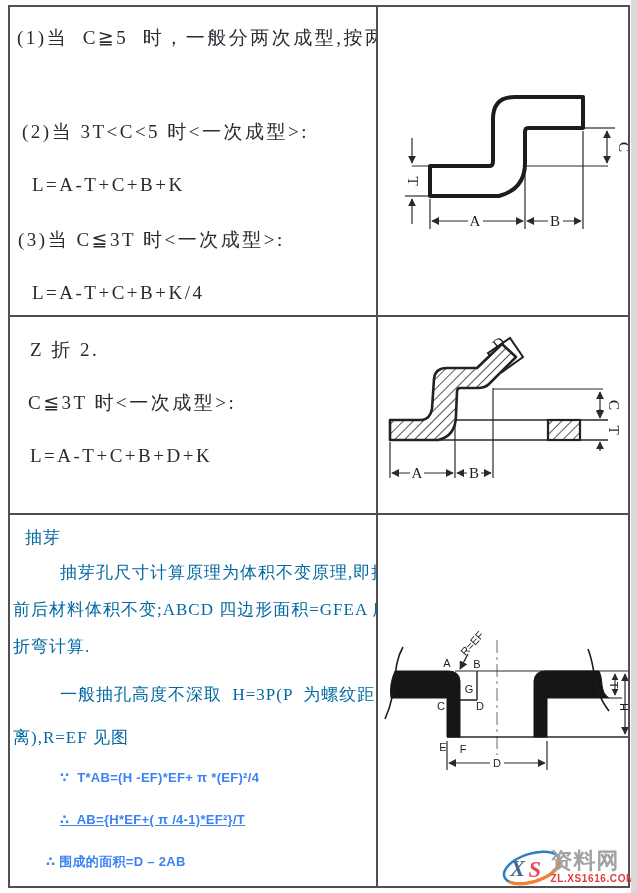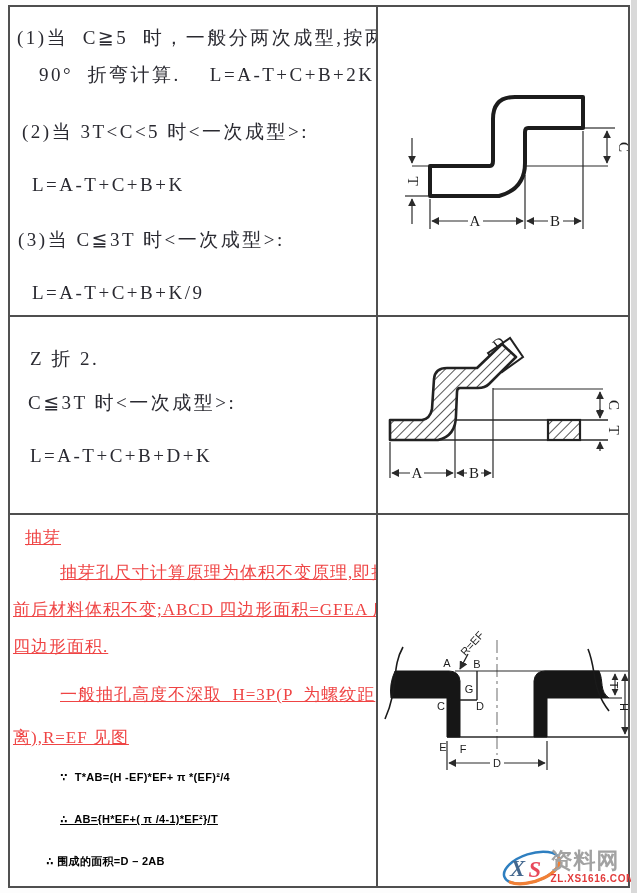--- a/index.html
+++ b/index.html
@@ -19,24 +19,24 @@
   .c-l1{left:0; top:0; width:366px; height:308px;}
   .c-r1{left:368px; top:0; width:250px; height:308px;}
   .c-l2{left:0; top:310px; width:366px; height:196px;}
   .c-r2{left:368px; top:310px; width:250px; height:196px;}
   .c-l3{left:0; top:508px; width:366px; height:371px;}
   .c-r3{left:368px; top:508px; width:250px; height:371px;}
   .tline{
     position:absolute; white-space:pre; color:#2a2a31;
     font-size:19px; letter-spacing:2.5px; line-height:1.1;
   }
-  .tline.r3{font-size:17px; letter-spacing:1px; color:#ef4444;text-decoration:underline;}
+  .tline.r3{font-size:17px; letter-spacing:1px; color:#0369a1;}
   .tline.formula{
     font-family:"Liberation Sans","DejaVu Sans",sans-serif;
-    font-size:11px; letter-spacing:0.3px; font-weight:bold; color:#000000;
+    font-size:13px; letter-spacing:0.3px; font-weight:bold; color:#3b82f6;
   }
   svg text{font-family:"Liberation Serif","DejaVu Serif",serif;}
   svg .lab{font-size:15px; fill:#1d1d1d;}
   svg .lab3{font-size:11px; fill:#1d1d1d; font-family:"Liberation Sans",sans-serif;}
   .watermark{
     position:absolute; left:499px; top:843px; width:136px; height:48px;
     display:flex; align-items:center;
     font-family:"Liberation Sans","DejaVu Sans",sans-serif;
   }
   .wm-right{display:flex; flex-direction:column; margin-left:-14px;}
@@ -45,25 +45,24 @@
 </style>
 </head>
 <body>
 
 <div class="page">
 
   <div class="doc-table">
 
     <div class="cell c-l1">
       <div class="tline" style="left:7px;  top:21px;">(1)当  C≧5  时，一般分两次成型,按两个</div>
-      <div class="tline" style="left:29px; top:58px;">90°  折弯计算.    L=A-T+C+B+2K</div>
       <div class="tline" style="left:12px;  top:115px;">(2)当 3T&lt;C&lt;5 时&lt;一次成型&gt;:</div>
       <div class="tline" style="left:22px; top:168px;">L=A-T+C+B+K</div>
       <div class="tline" style="left:8px;  top:223px;">(3)当 C≦3T 时&lt;一次成型&gt;:</div>
-      <div class="tline" style="left:22px; top:276px;">L=A-T+C+B+K/9</div>
+      <div class="tline" style="left:22px; top:276px;">L=A-T+C+B+K/4</div>
     </div>
 
     <div class="cell c-r1">
       <svg width="250" height="308" viewBox="0 0 250 308">
         <defs>
           <marker id="arr" viewBox="0 0 10 10" refX="9" refY="5" markerWidth="6.5" markerHeight="6.5" orient="auto-start-reverse">
             <path d="M0 0 L10 5 L0 10 z" fill="#2a2a2a"></path>
           </marker>
         </defs>
 
@@ -87,21 +86,21 @@
         <rect x="90" y="206" width="15" height="15" fill="#fff"></rect>
         <text class="lab" x="97" y="219" text-anchor="middle">A</text>
         <rect x="170" y="206" width="15" height="15" fill="#fff"></rect>
         <text class="lab" x="177" y="219" text-anchor="middle">B</text>
       </svg>
     </div>
 
     <div class="hdiv h1"></div>
 
     <div class="cell c-l2">
-      <div class="tline" style="left:20px; top:23px;margin-top:9px;">Z 折 2.</div>
+      <div class="tline" style="left:20px; top:23px;">Z 折 2.</div>
       <div class="tline" style="left:18px; top:76px;">C≦3T 时&lt;一次成型&gt;:</div>
       <div class="tline" style="left:20px; top:129px;">L=A-T+C+B+D+K</div>
     </div>
 
     <div class="cell c-r2">
       <svg width="250" height="196" viewBox="0 0 250 196">
         <defs>
           <pattern id="hatch" width="7" height="7" patternTransform="rotate(45)" patternUnits="userSpaceOnUse">
             <rect width="7" height="7" fill="#ffffff"></rect>
             <line x1="0" y1="0" x2="0" y2="7" stroke="#2b2b2b" stroke-width="1.6"></line>
@@ -134,21 +133,21 @@
         <text class="lab" font-size="13" x="96" y="161" text-anchor="middle">B</text>
       </svg>
     </div>
 
     <div class="hdiv h2"></div>
 
     <div class="cell c-l3">
       <div class="tline r3" style="left:15px; top:14px;">抽芽</div>
       <div class="tline r3" style="left:50px; top:49px;">抽芽孔尺寸计算原理为体积不变原理,即抽孔</div>
       <div class="tline r3" style="left:3px;  top:86px;">前后材料体积不变;ABCD 四边形面积=GFEA 所</div>
-      <div class="tline r3" style="left:3px;  top:123px;">四边形面积.</div>
+      <div class="tline r3" style="left:3px;  top:123px;">折弯计算.</div>
       <div class="tline r3" style="left:50px; top:171px;">一般抽孔高度不深取  H=3P(P  为螺纹距</div>
       <div class="tline r3" style="left:3px;  top:214px;">离),R=EF 见图</div>
       <div class="tline formula" style="left:50px; top:256px;">∵  T*AB=(H -EF)*EF+ π *(EF)²/4</div>
       <div class="tline formula" style="left:50px; top:298px;text-decoration:underline;">∴  AB={H*EF+( π /4-1)*EF²}/T</div>
       <div class="tline formula" style="left:36px; top:340px;">∴ 围成的面积=D – 2AB</div>
     </div>
 
     <div class="cell c-r3">
       <svg width="250" height="371" viewBox="0 0 250 371">
 

